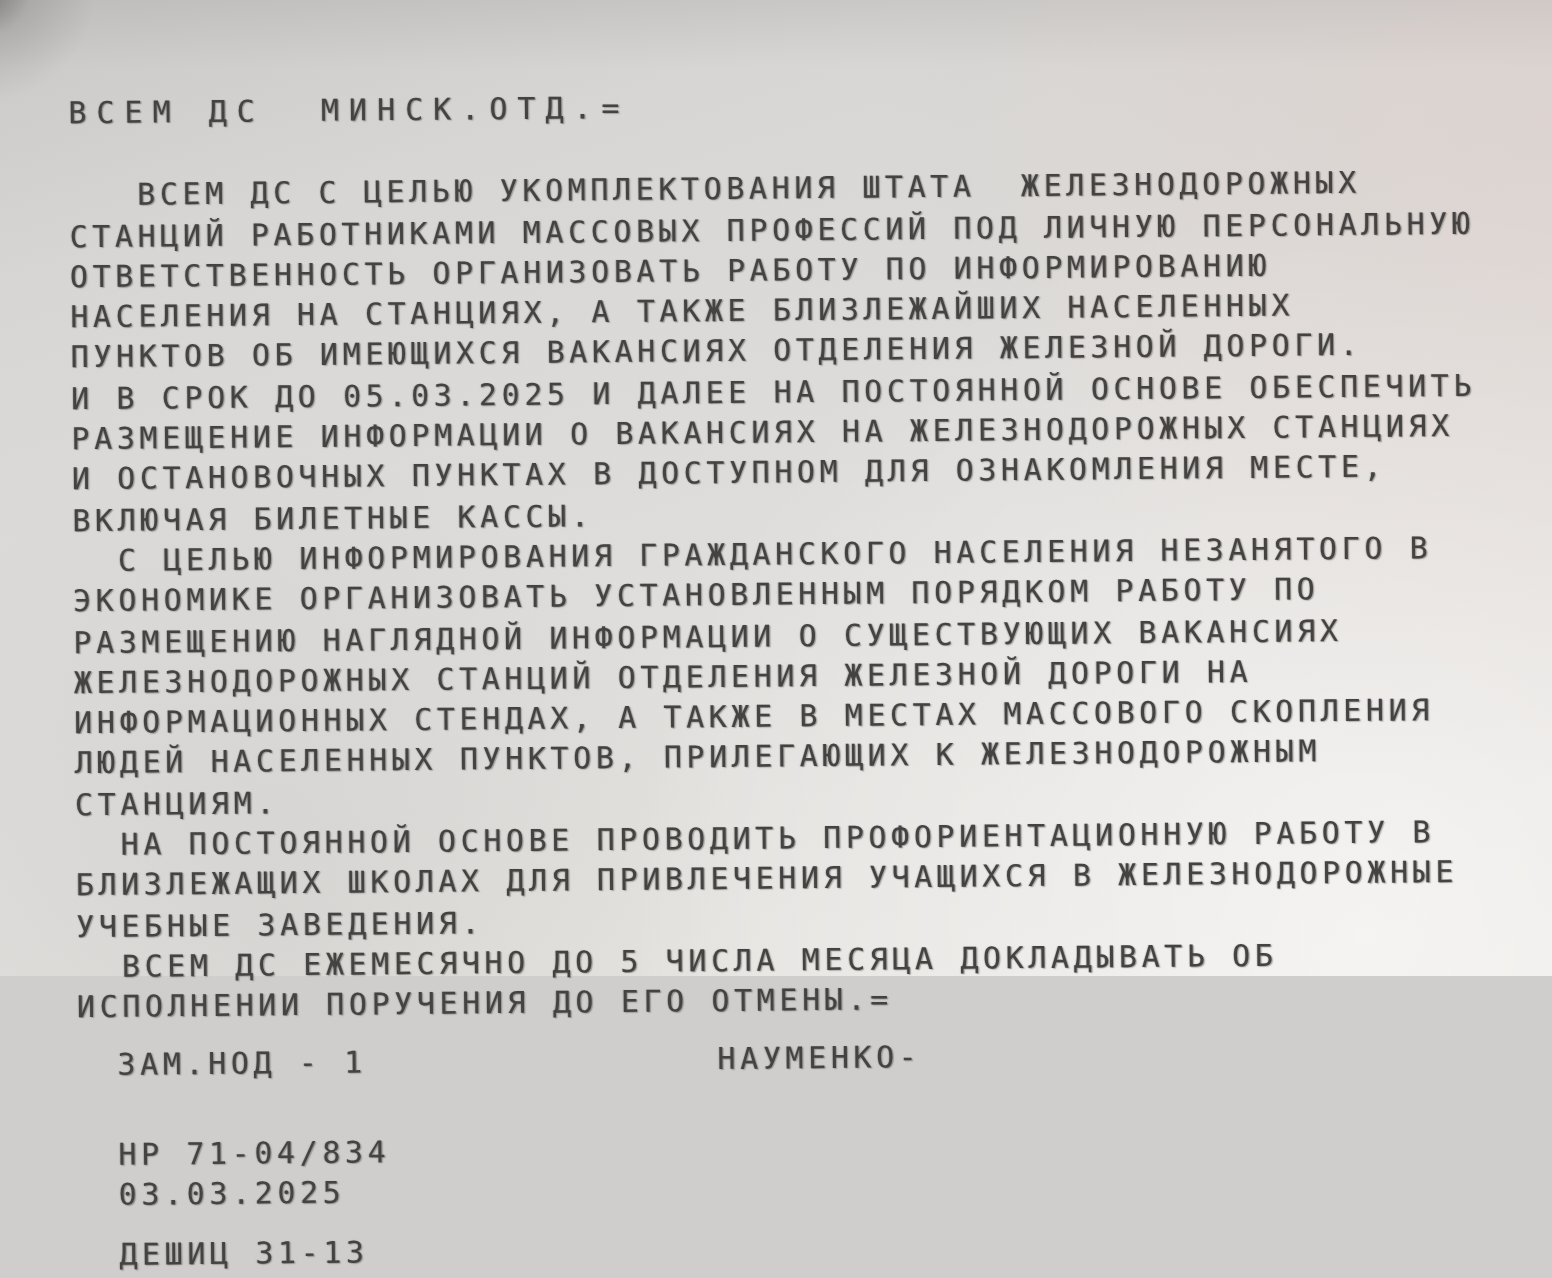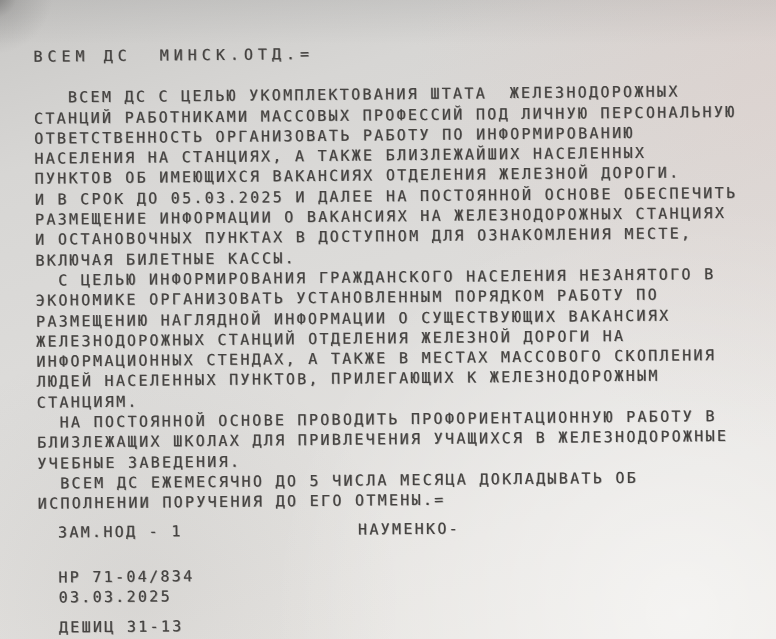--- a/index.html
+++ b/index.html
@@ -6,21 +6,21 @@
     margin: 0;
     padding: 0;
     width: 776px;
     height: 639px;
     overflow: hidden;
     background: #cfcecc;
   }
   .paper {
     position: relative;
     width: 776px;
-    height: 639px;
+    height: 488px;
     box-sizing: border-box;
     background:
       radial-gradient(circle at -1% -1%, rgba(50,50,50,0.50) 0%, rgba(80,80,80,0.18) 2.5%, rgba(120,120,120,0.0) 6%),
       radial-gradient(circle at 100% 12%, rgba(222,196,190,0.30) 0%, rgba(222,196,190,0.0) 38%),
       radial-gradient(circle at 88% 96%, rgba(255,255,255,0.55) 0%, rgba(255,255,255,0.0) 45%),
       radial-gradient(circle at 18% 94%, rgba(110,110,110,0.10) 0%, rgba(110,110,110,0.0) 30%),
       linear-gradient(180deg, rgba(140,140,140,0.18) 0%, rgba(140,140,140,0.0) 7%),
       linear-gradient(163deg, #c9c8c6 0%, #d7d6d4 20%, #dddcda 48%, #e5e3e0 78%, #e9e7e3 100%);
     font-family: "DejaVu Sans Mono", "Liberation Mono", monospace;
     color: #454341;

